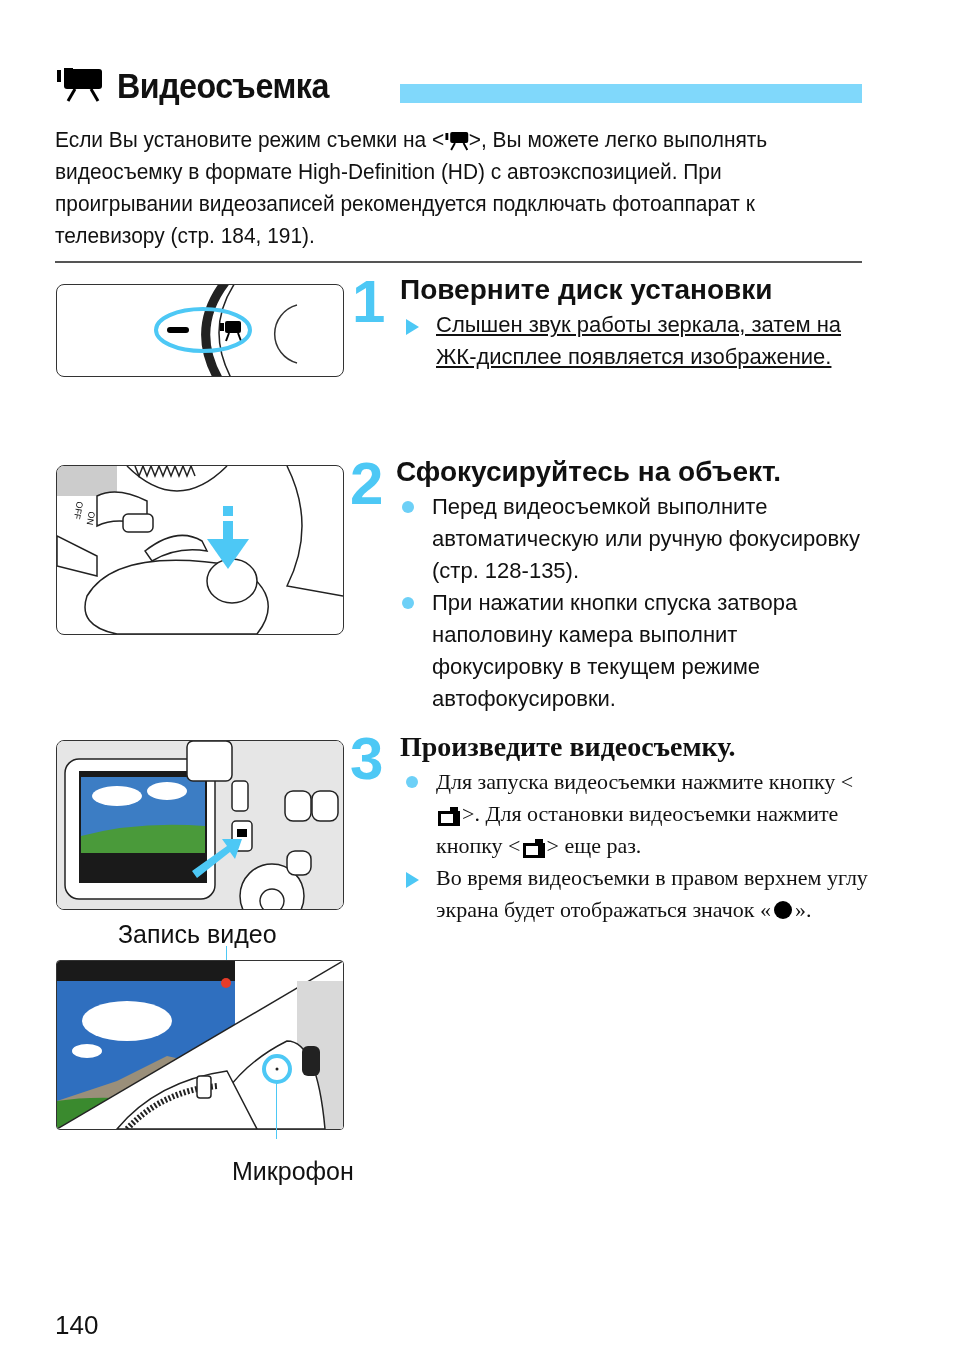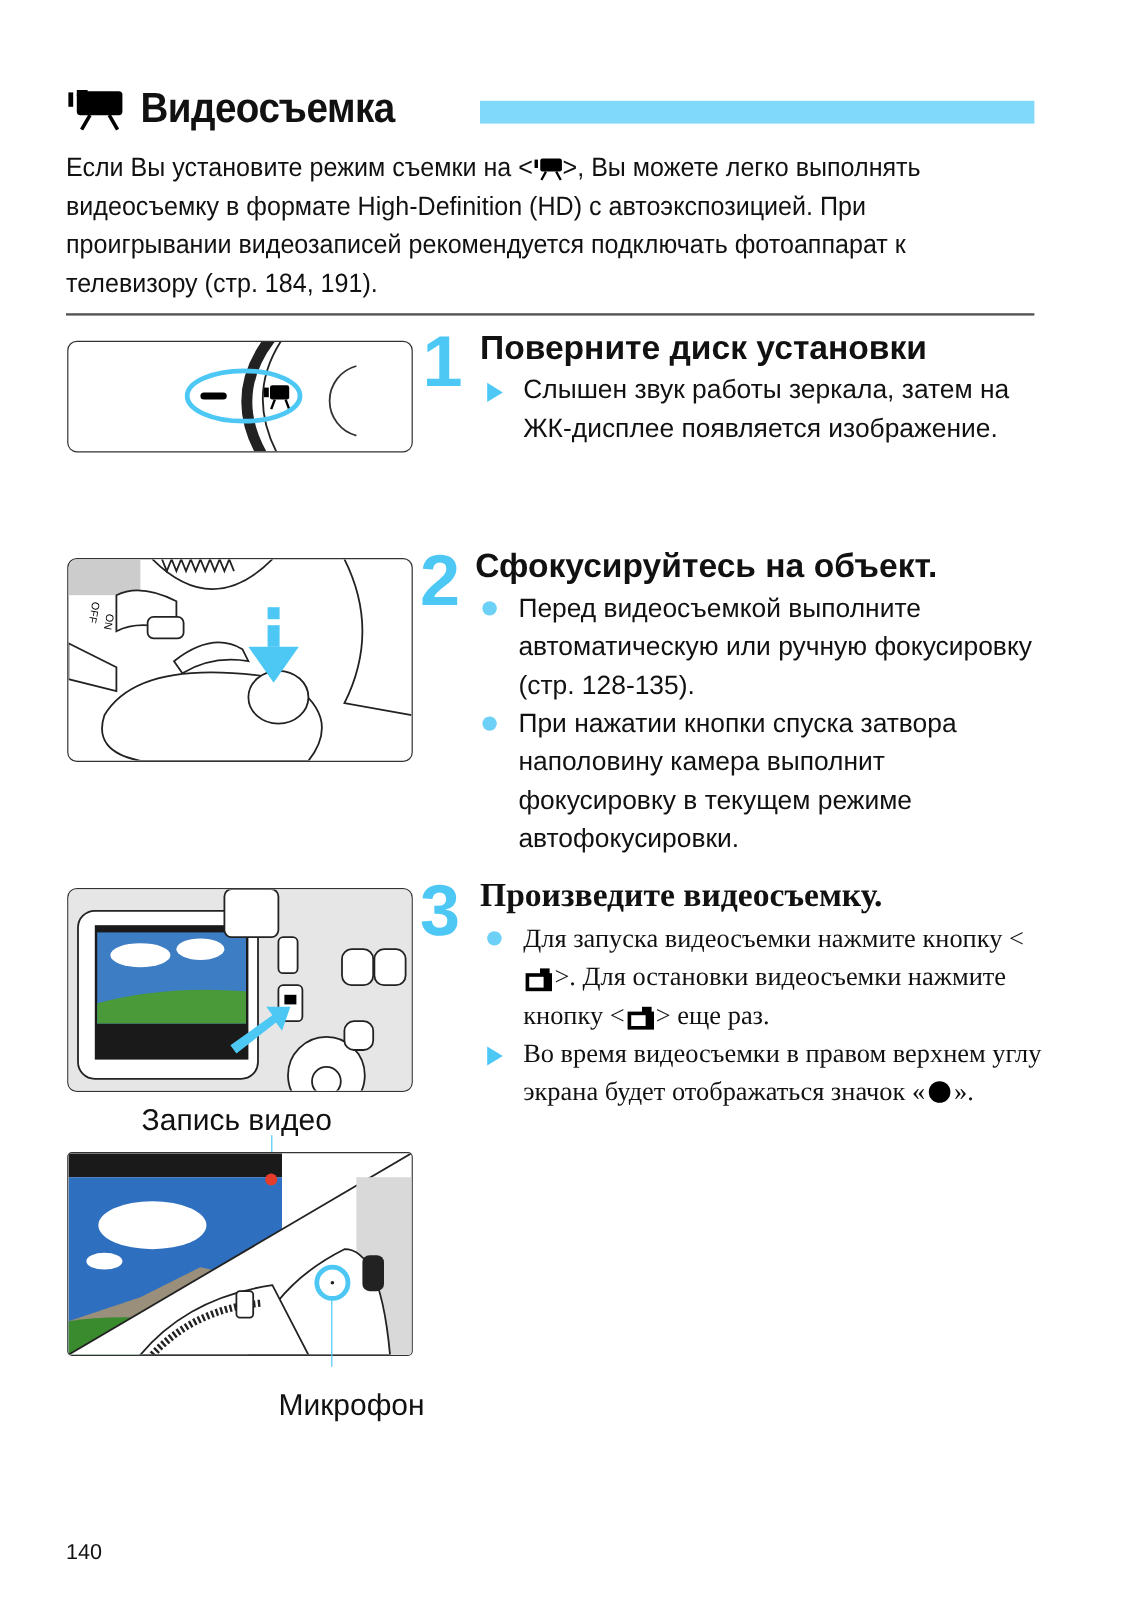--- a/index.html
+++ b/index.html
@@ -1,33 +1,33 @@
 <!DOCTYPE html>
 <html><head>
 <meta charset="utf-8">
 <style>
   html, body { margin:0; padding:0; background:#ffffff; }
   body { width:954px; height:1345px; position:relative; overflow:hidden;
          font-family:"Liberation Sans", sans-serif; color:#111; }
   .abs { position:absolute; }
-  .title-row { left:55px; top:66px; height:50px; display:flex; align-items:center; }
+  .title-row { left:55px; top:66px; height:50px; display:flex; align-items:flex-start; }
   .title-text { font-size:35px; font-weight:bold; margin-left:12px; letter-spacing:-0.5px; transform:scaleX(0.92); transform-origin:left center; }
   .title-bar { left:400px; top:84px; width:462px; height:19px; background:#80d8fb; }
   .intro { left:55px; top:124px; width:810px; font-size:22px; line-height:32px; transform:scaleX(0.95); transform-origin:left top; }
   .rule { left:55px; top:261px; width:807px; height:2px; background:#555; }
   .step-num { font-size:60px; font-weight:bold; color:#4dc8f5; line-height:60px; }
   .step-title { font-size:28px; font-weight:bold; line-height:35px; }
   .step-body { font-size:22px; line-height:32px; }
   .bullet { position:relative; padding-left:36px; }
   .bullet .mk { position:absolute; left:6px; top:10px; }
   .dot { width:12px; height:12px; border-radius:50%; background:#6dd0f7; display:block; }
   .tri { width:0; height:0; border-top:8px solid transparent; border-bottom:8px solid transparent; border-left:13px solid #4dc8f5; display:block; }
   .illus { border:1.5px solid #333; border-radius:8px; background:#fff; overflow:hidden; }
   .caption { font-size:25px; }
-  .pagenum { left:55px; top:1283px; font-size:18px; }
+  .pagenum { left:55px; top:1310px; font-size:26px; }
   .icon-inline { display:inline-block; vertical-align:middle; }
 </style>
 </head>
 <body>
 
 <div class="abs title-row">
   <svg width="50" height="36" viewBox="0 0 50 36">
     <rect x="2" y="4" width="4" height="12" fill="#000"></rect>
     <rect x="9" y="2" width="9" height="5" fill="#000"></rect>
     <rect x="9" y="3" width="38" height="20" rx="3" fill="#000"></rect>
@@ -60,21 +60,21 @@
     <line x1="181" y1="48" x2="184" y2="56" stroke="#000" stroke-width="2"></line>
     <ellipse cx="146" cy="45" rx="47" ry="21" fill="none" stroke="#4dc8f5" stroke-width="4"></ellipse>
   </svg>
 </div>
 
 <div class="abs step-num" style="left:352px;top:272px;">1</div>
 <div class="abs" style="left:400px;top:272px;width:460px;">
   <div class="step-title">
     <div>Поверните диск установки</div>
   </div>
-  <div class="step-body bullet" style="margin-top:2px;">
+  <div class="step-body bullet" style="margin-top:2px;text-decoration:underline;">
     <span class="mk">
         <span class="tri"></span>
       </span>
     <span>Слышен звук работы зеркала, затем на ЖК-дисплее появляется изображение.</span>
   </div>
 </div>
 
 <div class="abs illus" style="left:56px;top:465px;width:286px;height:168px;">
   <svg width="286" height="168" viewBox="0 0 286 168">
     <rect x="0" y="0" width="60" height="30" fill="#ccc"></rect>

